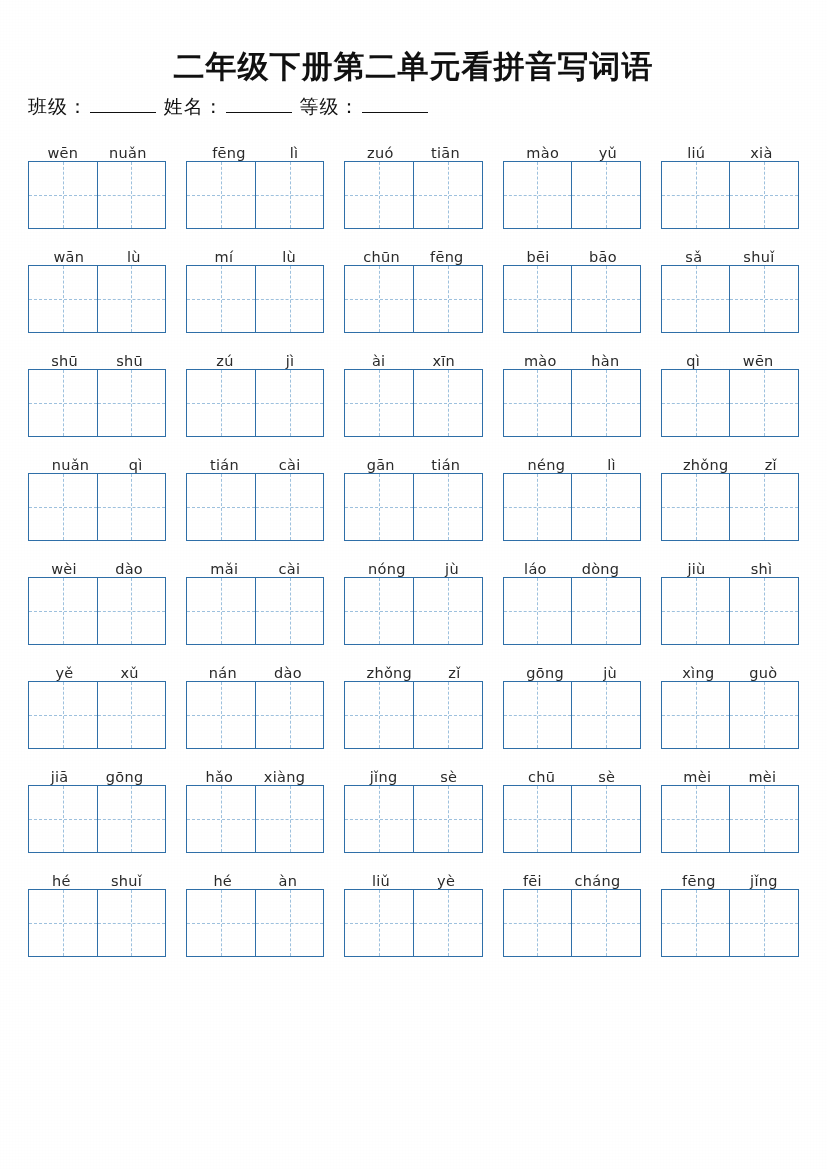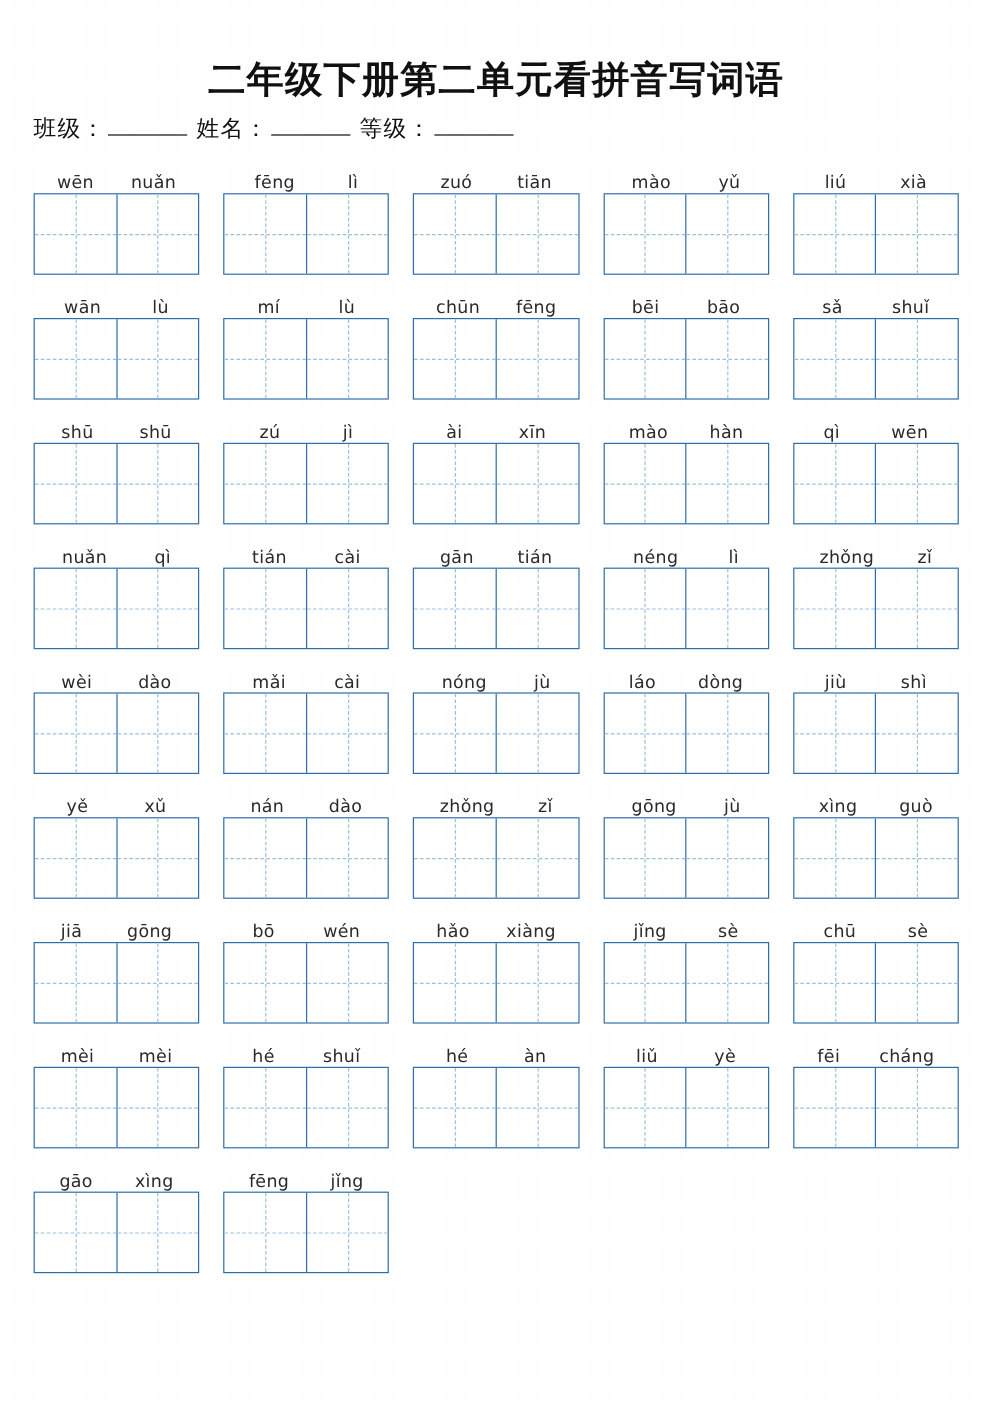--- a/index.html
+++ b/index.html
@@ -420,30 +420,20 @@
           <span>jiā</span>
           <span>gōng</span>
         </div>
         <div class="boxes">
           <div class="sq"></div>
           <div class="sq"></div>
         </div>
       </div>
       <div class="cell">
         <div class="pinyin">
-          <span>bō</span>
-          <span>wén</span>
-        </div>
-        <div class="boxes">
-          <div class="sq"></div>
-          <div class="sq"></div>
-        </div>
-      </div>
-      <div class="cell">
-        <div class="pinyin">
           <span>hǎo</span>
           <span>xiàng</span>
         </div>
         <div class="boxes">
           <div class="sq"></div>
           <div class="sq"></div>
         </div>
       </div>
       <div class="cell">
         <div class="pinyin">
@@ -502,30 +492,20 @@
         </div>
         <div class="boxes">
           <div class="sq"></div>
           <div class="sq"></div>
         </div>
       </div>
       <div class="cell">
         <div class="pinyin">
           <span>fēi</span>
           <span>cháng</span>
-        </div>
-        <div class="boxes">
-          <div class="sq"></div>
-          <div class="sq"></div>
-        </div>
-      </div>
-      <div class="cell">
-        <div class="pinyin">
-          <span>gāo</span>
-          <span>xìng</span>
         </div>
         <div class="boxes">
           <div class="sq"></div>
           <div class="sq"></div>
         </div>
       </div>
       <div class="cell">
         <div class="pinyin">
           <span>fēng</span>
           <span>jǐng</span>

